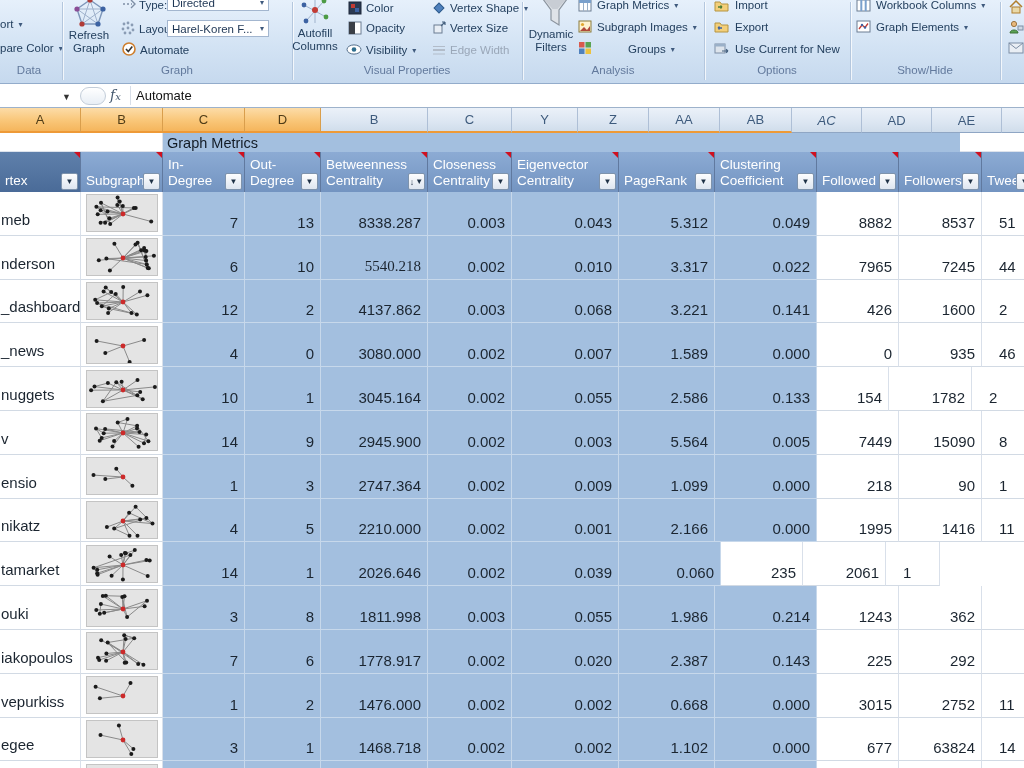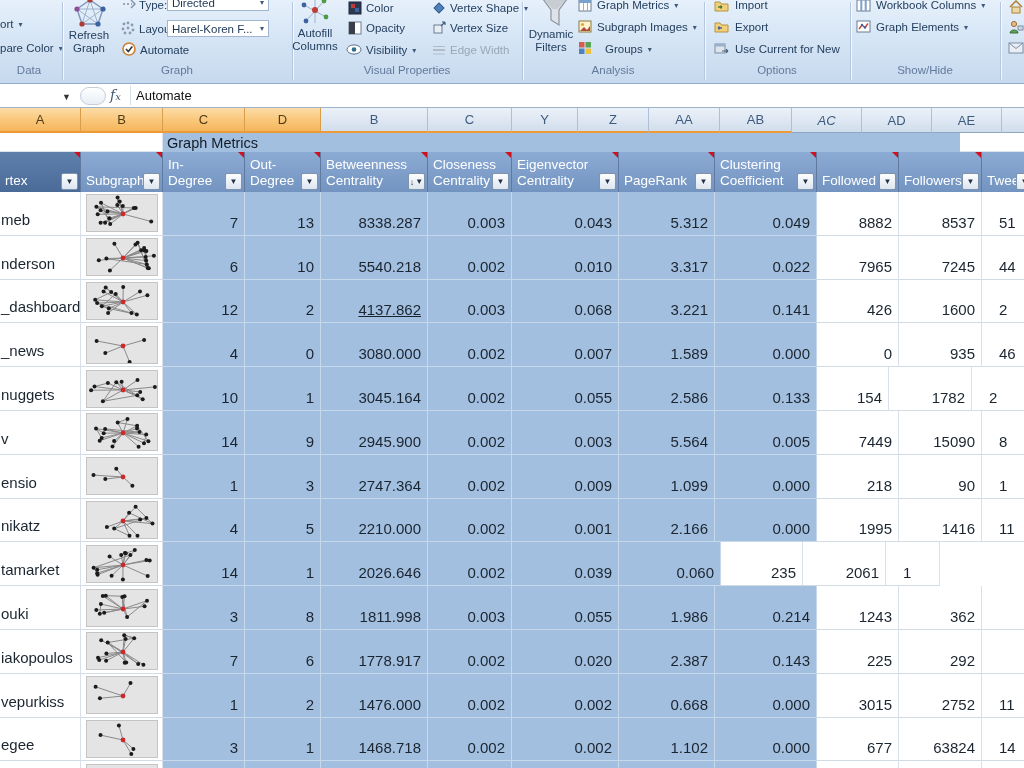--- a/index.html
+++ b/index.html
@@ -231,21 +231,21 @@
   <div class="ritem" style="left:597px;top:19px">
     <span>Subgraph Images</span>
       <span class="arrow">▾</span>
   </div>
   <svg class="icon16" style="position:absolute;left:578px;top:41px;width:14px;height:14px" viewBox="0 0 14 14">
     <rect x="1" y="1" width="5.5" height="5.5" fill="#d95a4e"></rect>
       <rect x="7.5" y="1" width="5.5" height="5.5" fill="#5aa353"></rect>
       <rect x="1" y="7.5" width="5.5" height="5.5" fill="#4f81bd"></rect>
       <rect x="7.5" y="7.5" width="5.5" height="5.5" fill="#ecc23f"></rect>
   </svg>
-  <div class="ritem" style="left:605px;top:41px">
+  <div class="ritem" style="left:628px;top:41px">
     <span>Groups</span>
       <span class="arrow">▾</span>
   </div>
   <div class="rlabel" style="left:522px;width:182px">Analysis</div>
   <div class="rsep" style="left:704px"></div>
 
   <svg class="icon16" style="position:absolute;left:714px;top:-1px;width:15px;height:13px" viewBox="0 0 15 13">
     <path d="M1 3 L6 3 L7.5 5 L14 5 L14 12 L1 12 Z" fill="#f3cf7a" stroke="#b59440"></path>
       <path d="M4 8 L8 8 M8 8 L6.5 6.5 M8 8 L6.5 9.5" stroke="#4c7d37" stroke-width="1.3" fill="none"></path>
   </svg>
@@ -527,21 +527,21 @@
             <circle cx="60.7" cy="29.1" r="2" fill="#1b1b1b"></circle>
             <circle cx="58.7" cy="18.0" r="2" fill="#1b1b1b"></circle>
             <circle cx="50.6" cy="3.8" r="2" fill="#1b1b1b"></circle>
             <circle cx="59.1" cy="21.6" r="2" fill="#1b1b1b"></circle>
             <circle cx="36" cy="19" r="2.4" fill="#cc2a2a"></circle>
           </svg>
         </div>
       </div>
       <div class="cell sel" style="width: 82px;">6</div>
       <div class="cell sel" style="width: 76px;">10</div>
-      <div class="cell sel" style="width: 107px;">5540.218</div>
+      <div class="cell sel" style="width: 107px; font-family: Liberation Serif, serif;">5540.218</div>
       <div class="cell sel" style="width: 84px;">0.002</div>
       <div class="cell sel" style="width: 107px;">0.010</div>
       <div class="cell sel" style="width: 96px;">3.317</div>
       <div class="cell sel" style="width: 102px;">0.022</div>
       <div class="cell" style="width: 82px;">7965</div>
       <div class="cell" style="width: 83px;">7245</div>
       <div class="cell tweets" style="width: 54px;">44</div>
     </div>
     <div class="row">
       <div class="cell vertex" style="width: 81px;">_dashboards</div>
@@ -582,21 +582,21 @@
             <circle cx="49.8" cy="31.4" r="2" fill="#1b1b1b"></circle>
             <circle cx="24.2" cy="9.1" r="2" fill="#1b1b1b"></circle>
             <circle cx="28.7" cy="10.9" r="2" fill="#1b1b1b"></circle>
             <circle cx="21.8" cy="25.5" r="2" fill="#1b1b1b"></circle>
             <circle cx="36" cy="19" r="2.4" fill="#cc2a2a"></circle>
           </svg>
         </div>
       </div>
       <div class="cell sel" style="width: 82px;">12</div>
       <div class="cell sel" style="width: 76px;">2</div>
-      <div class="cell sel" style="width: 107px; text-decoration: underline;">4137.862</div>
+      <div class="cell sel" style="width: 107px;">4137.862</div>
       <div class="cell sel" style="width: 84px;">0.003</div>
       <div class="cell sel" style="width: 107px;">0.068</div>
       <div class="cell sel" style="width: 96px;">3.221</div>
       <div class="cell sel" style="width: 102px;">0.141</div>
       <div class="cell" style="width: 82px;">426</div>
       <div class="cell" style="width: 83px;">1600</div>
       <div class="cell tweets" style="width: 54px;">2</div>
     </div>
     <div class="row">
       <div class="cell vertex" style="width: 81px;">_news</div>

